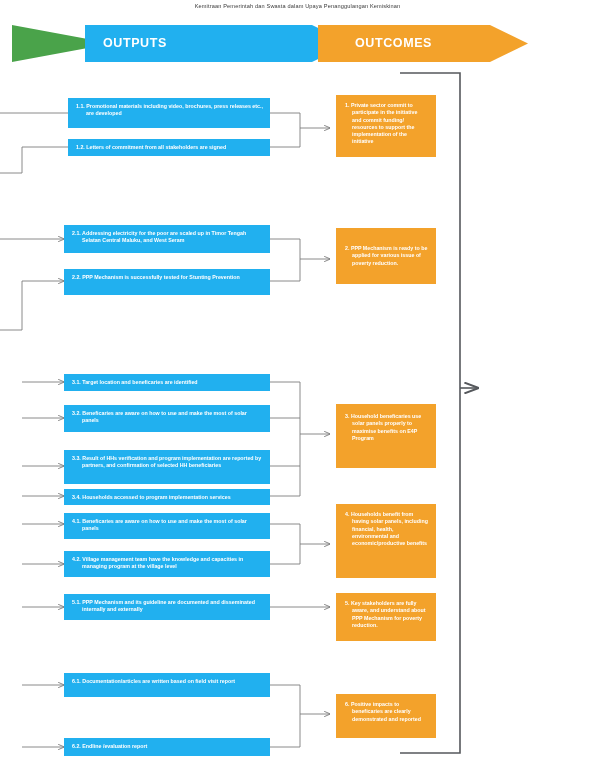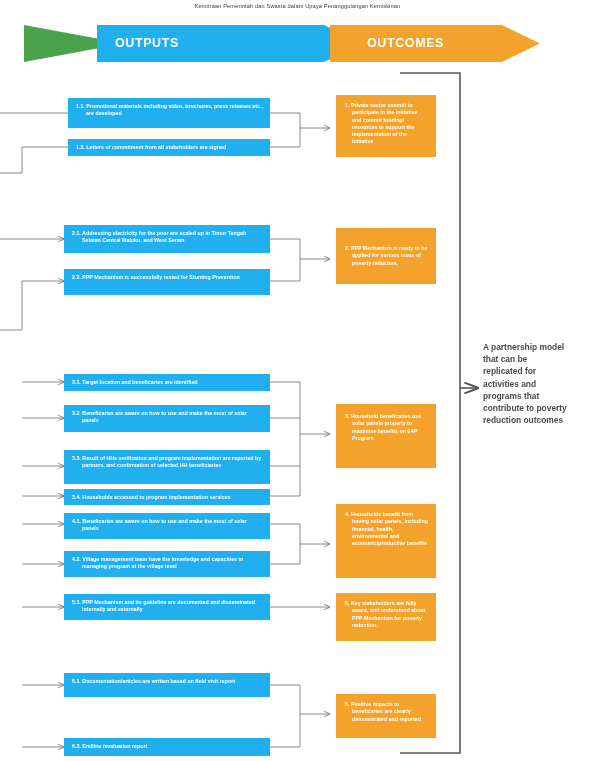--- a/index.html
+++ b/index.html
@@ -15,21 +15,21 @@
   .doc-title {
     position: absolute;
     top: 3px; left: 0; width: 595px;
     text-align: center;
     font-size: 5.6px;
     color: #3a3a3a;
     letter-spacing: 0.15px;
   }
 
   
-  .banner { position: absolute; top: 25px; left: 12px; width: 475px; height: 37px; padding-left: 12px; }
+  .banner { position: absolute; top: 25px; left: 0; width: 475px; height: 37px; padding-left: 12px; }
   .band-label {
     position: absolute;
     color: #ffffff;
     font-weight: bold;
     font-size: 12.5px;
     letter-spacing: 0.6px;
   }
   .lbl-outputs { left: 103px; top: 11px; }
   .lbl-outcomes { left: 355px; top: 11px; text-align: right; }
 
@@ -206,15 +206,14 @@
   </div>
 
   <div class="cbox" style="left:336px; top:593px; width:100px; height:48px;">
     <span class="inner">5. Key stakeholders are fully aware, and understand about PPP Mechanism for poverty reduction.</span>
   </div>
 
   <div class="cbox" style="left:336px; top:694px; width:100px; height:44px;">
     <span class="inner">6. Positive impacts to beneficaries are clearly demonstrated and reported</span>
   </div>
 
-  <div class="impact">A partnership model that can be replicated for activities and programs that contribute to poverty reduction outcomes</div>
 
 </div>
 
 </body></html>

